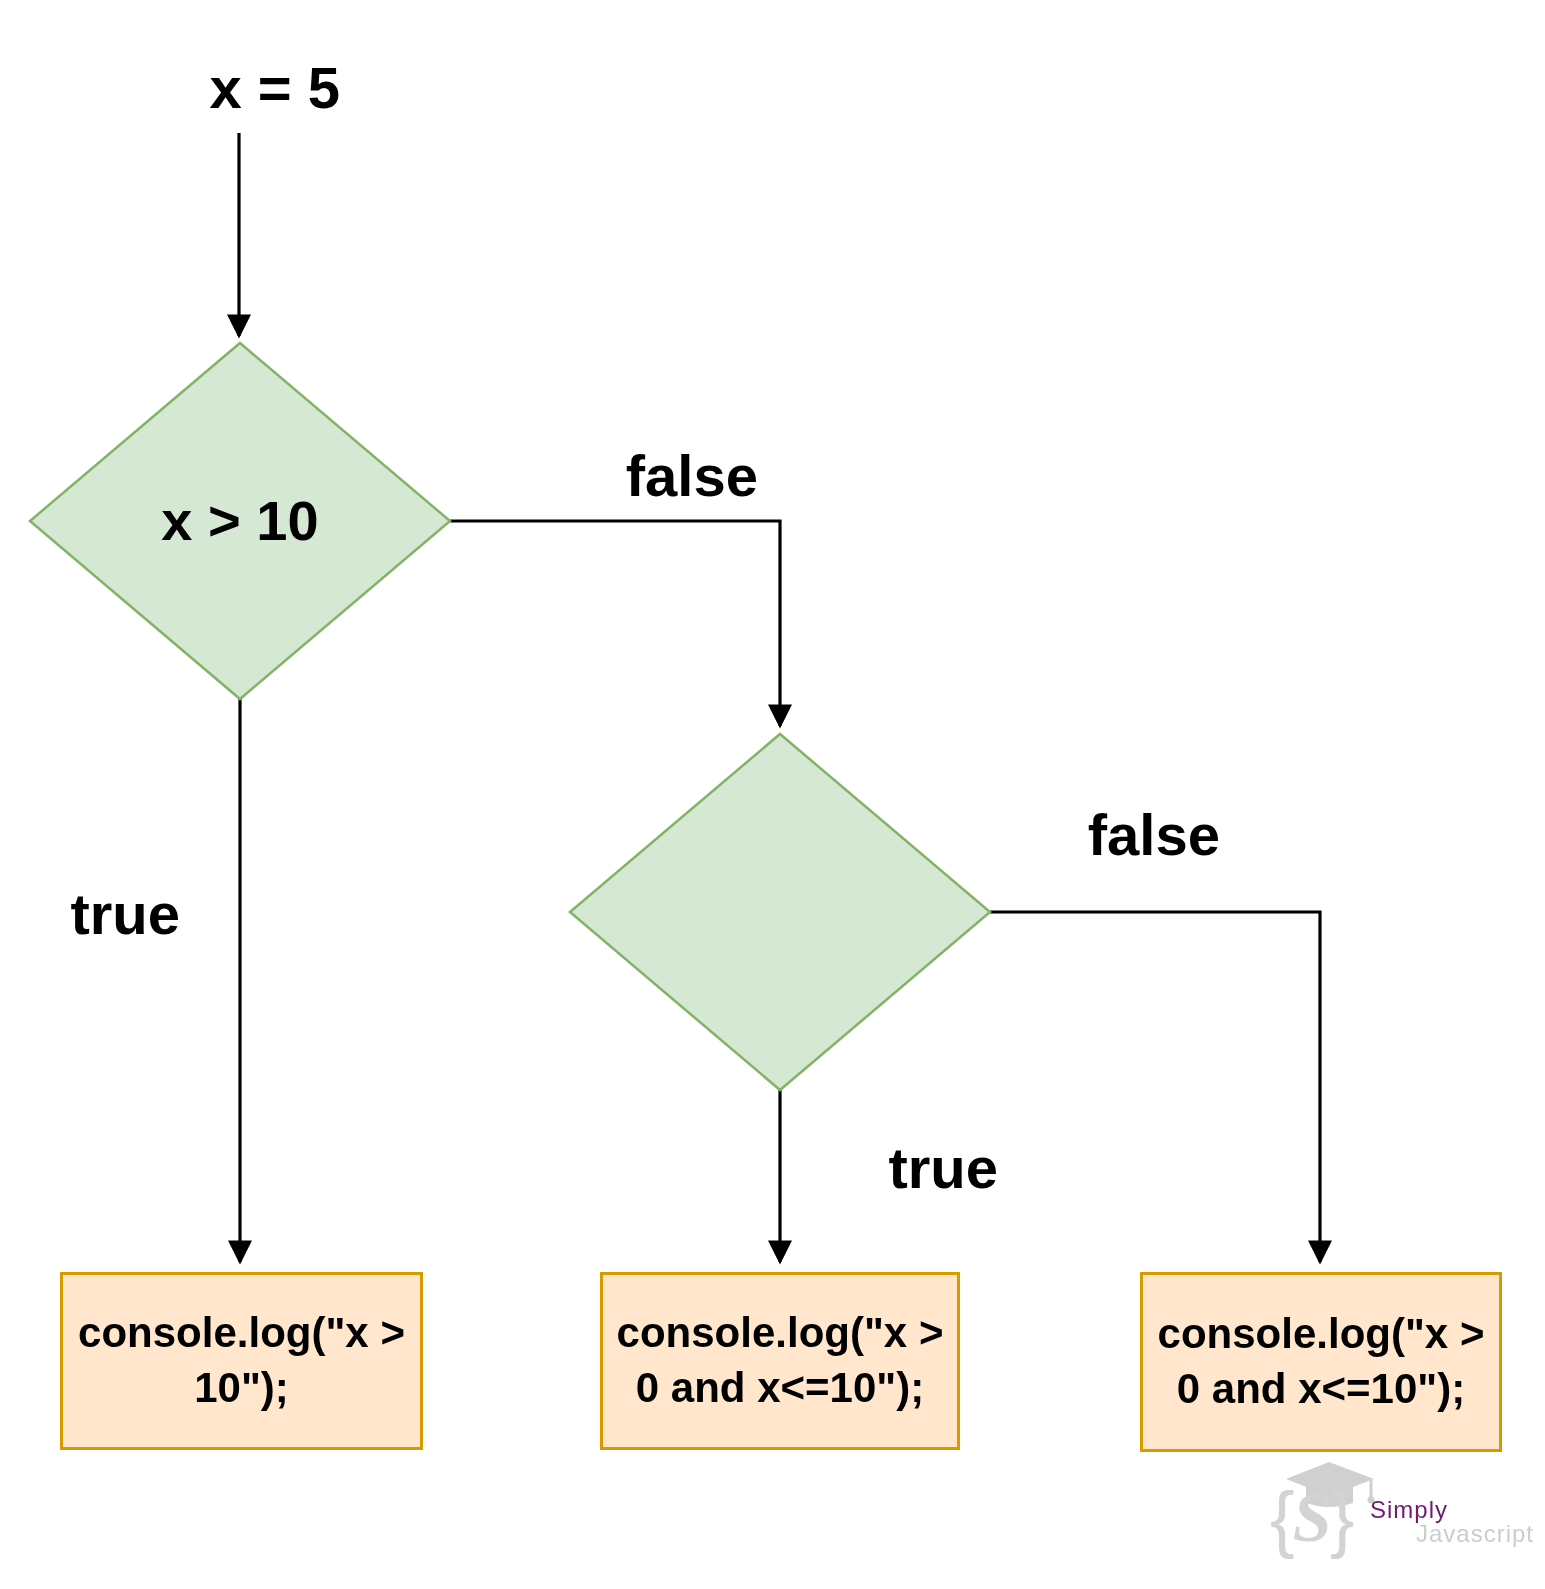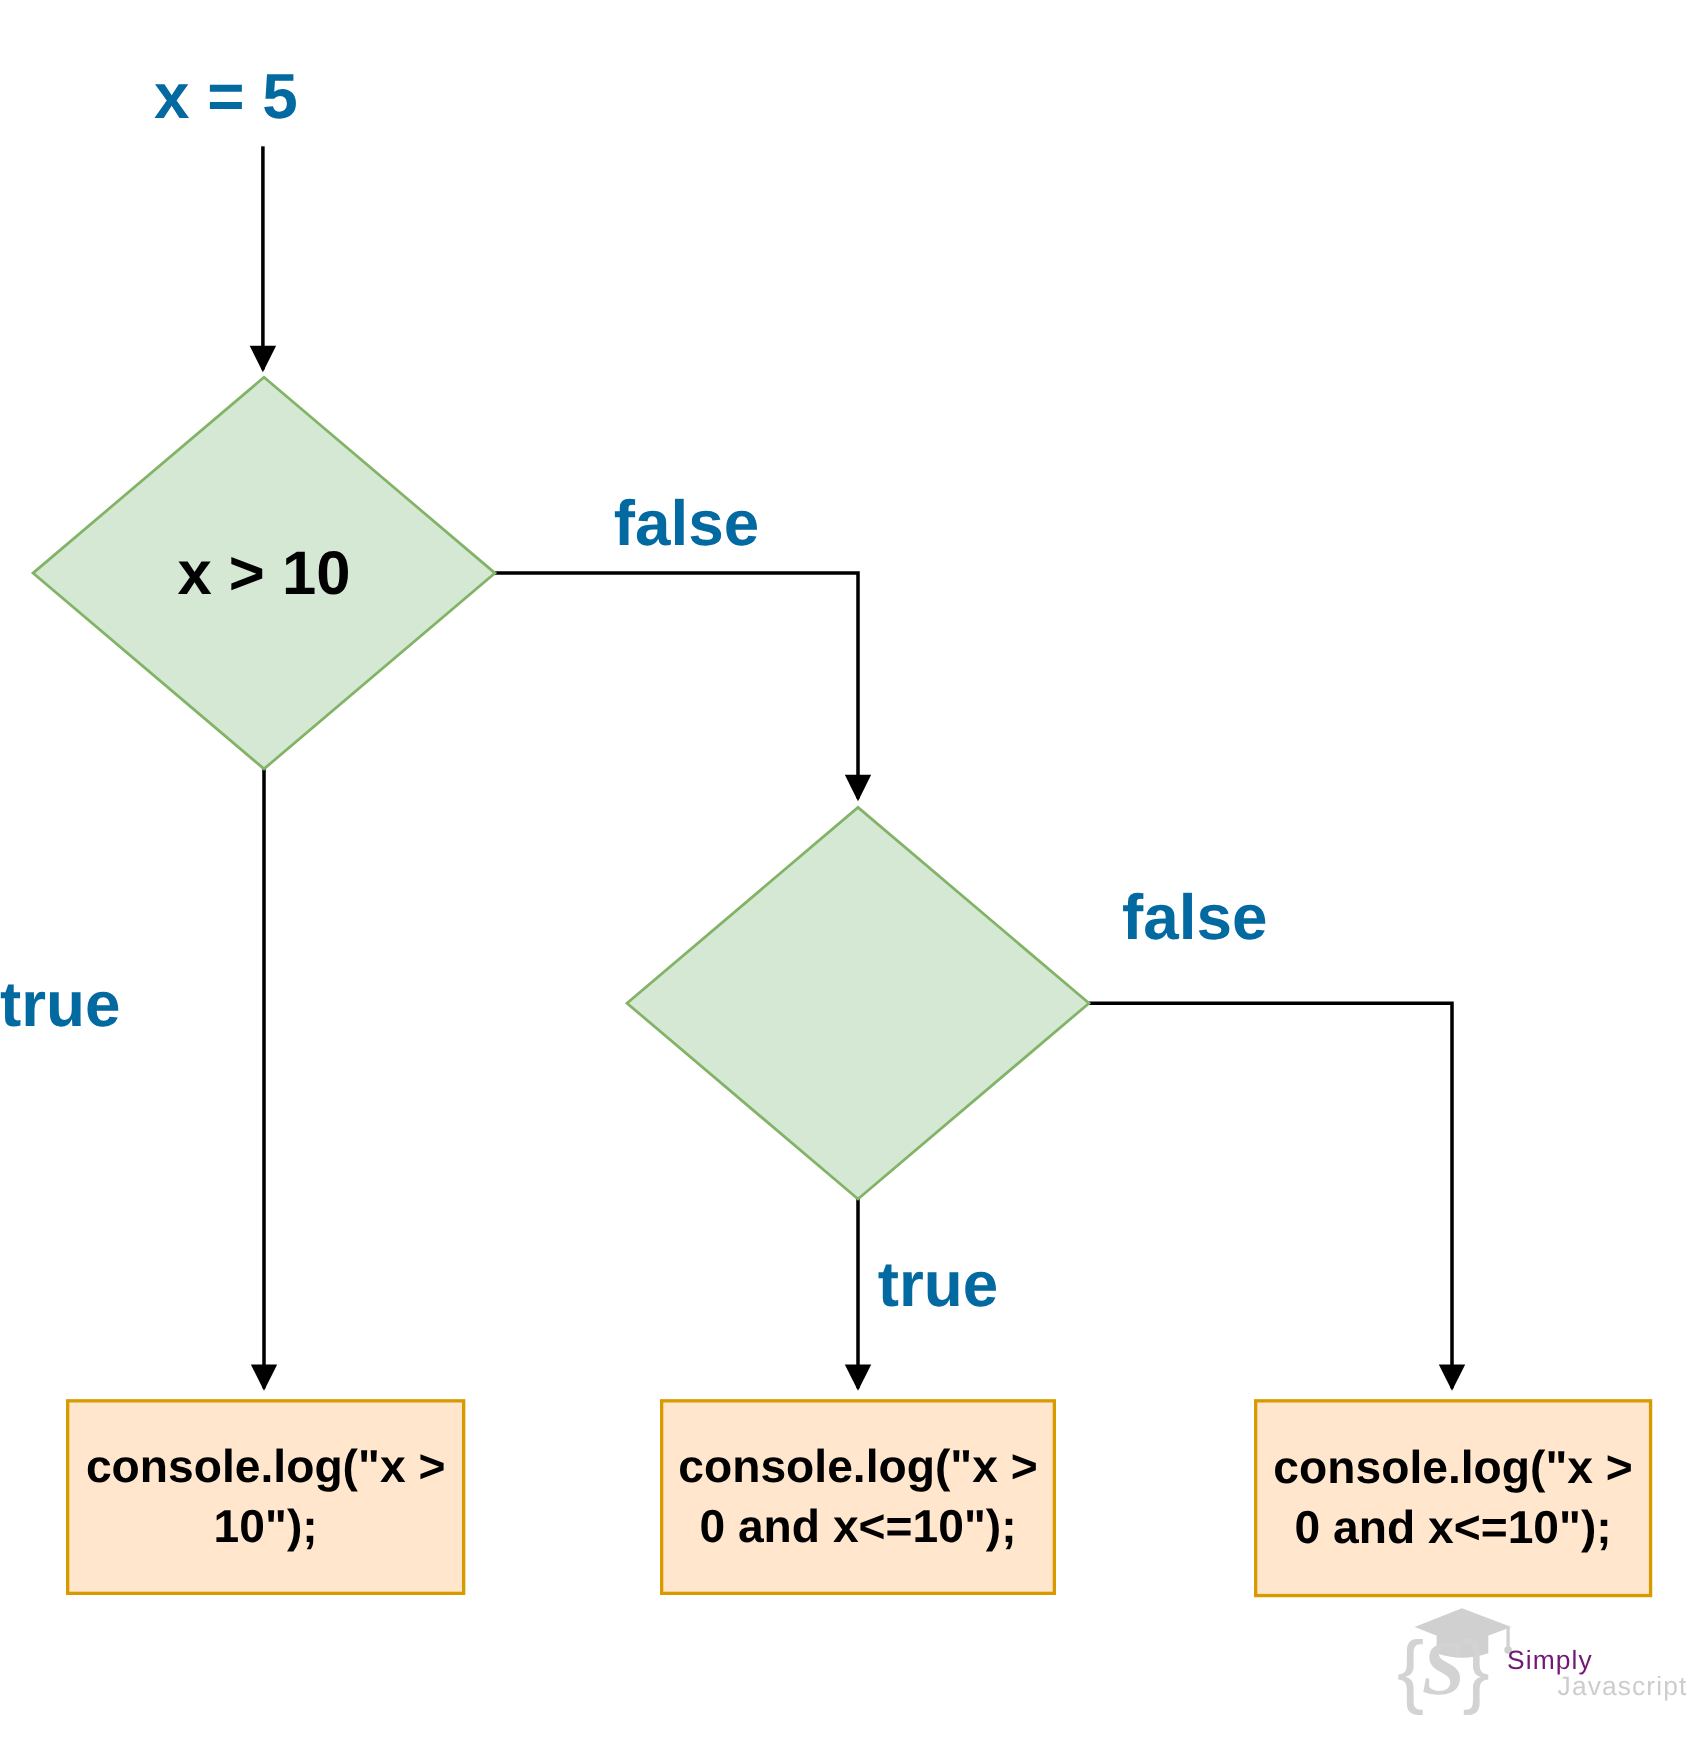--- a/index.html
+++ b/index.html
@@ -8,23 +8,23 @@
     width:1545px;height:1589px;
     background:#ffffff;
     font-family:"Liberation Sans", sans-serif;
     overflow:hidden;
   }
   svg.layer{position:absolute;left:0;top:0;}
   .edge{stroke:#000000;stroke-width:3.2;fill:none;}
   .decision{fill:#d5e8d4;stroke:#82b366;stroke-width:2.5;}
   .label{
     position:absolute;
-    font-weight:bold;color:#0369a1;
+    font-weight:bold;color:#000000;
     font-size:58px;line-height:1.05;
-    text-align:left;white-space:nowrap;
+    text-align:right;white-space:nowrap;
   }
   .decision-label{
     position:absolute;width:300px;
     font-weight:bold;color:#000000;
     font-size:56px;text-align:center;white-space:nowrap;
   }
   .process{
     position:absolute;box-sizing:border-box;
     background:#ffe6cc;border:3.5px solid #d79b00;
     display:flex;flex-direction:column;align-items:center;justify-content:center;

